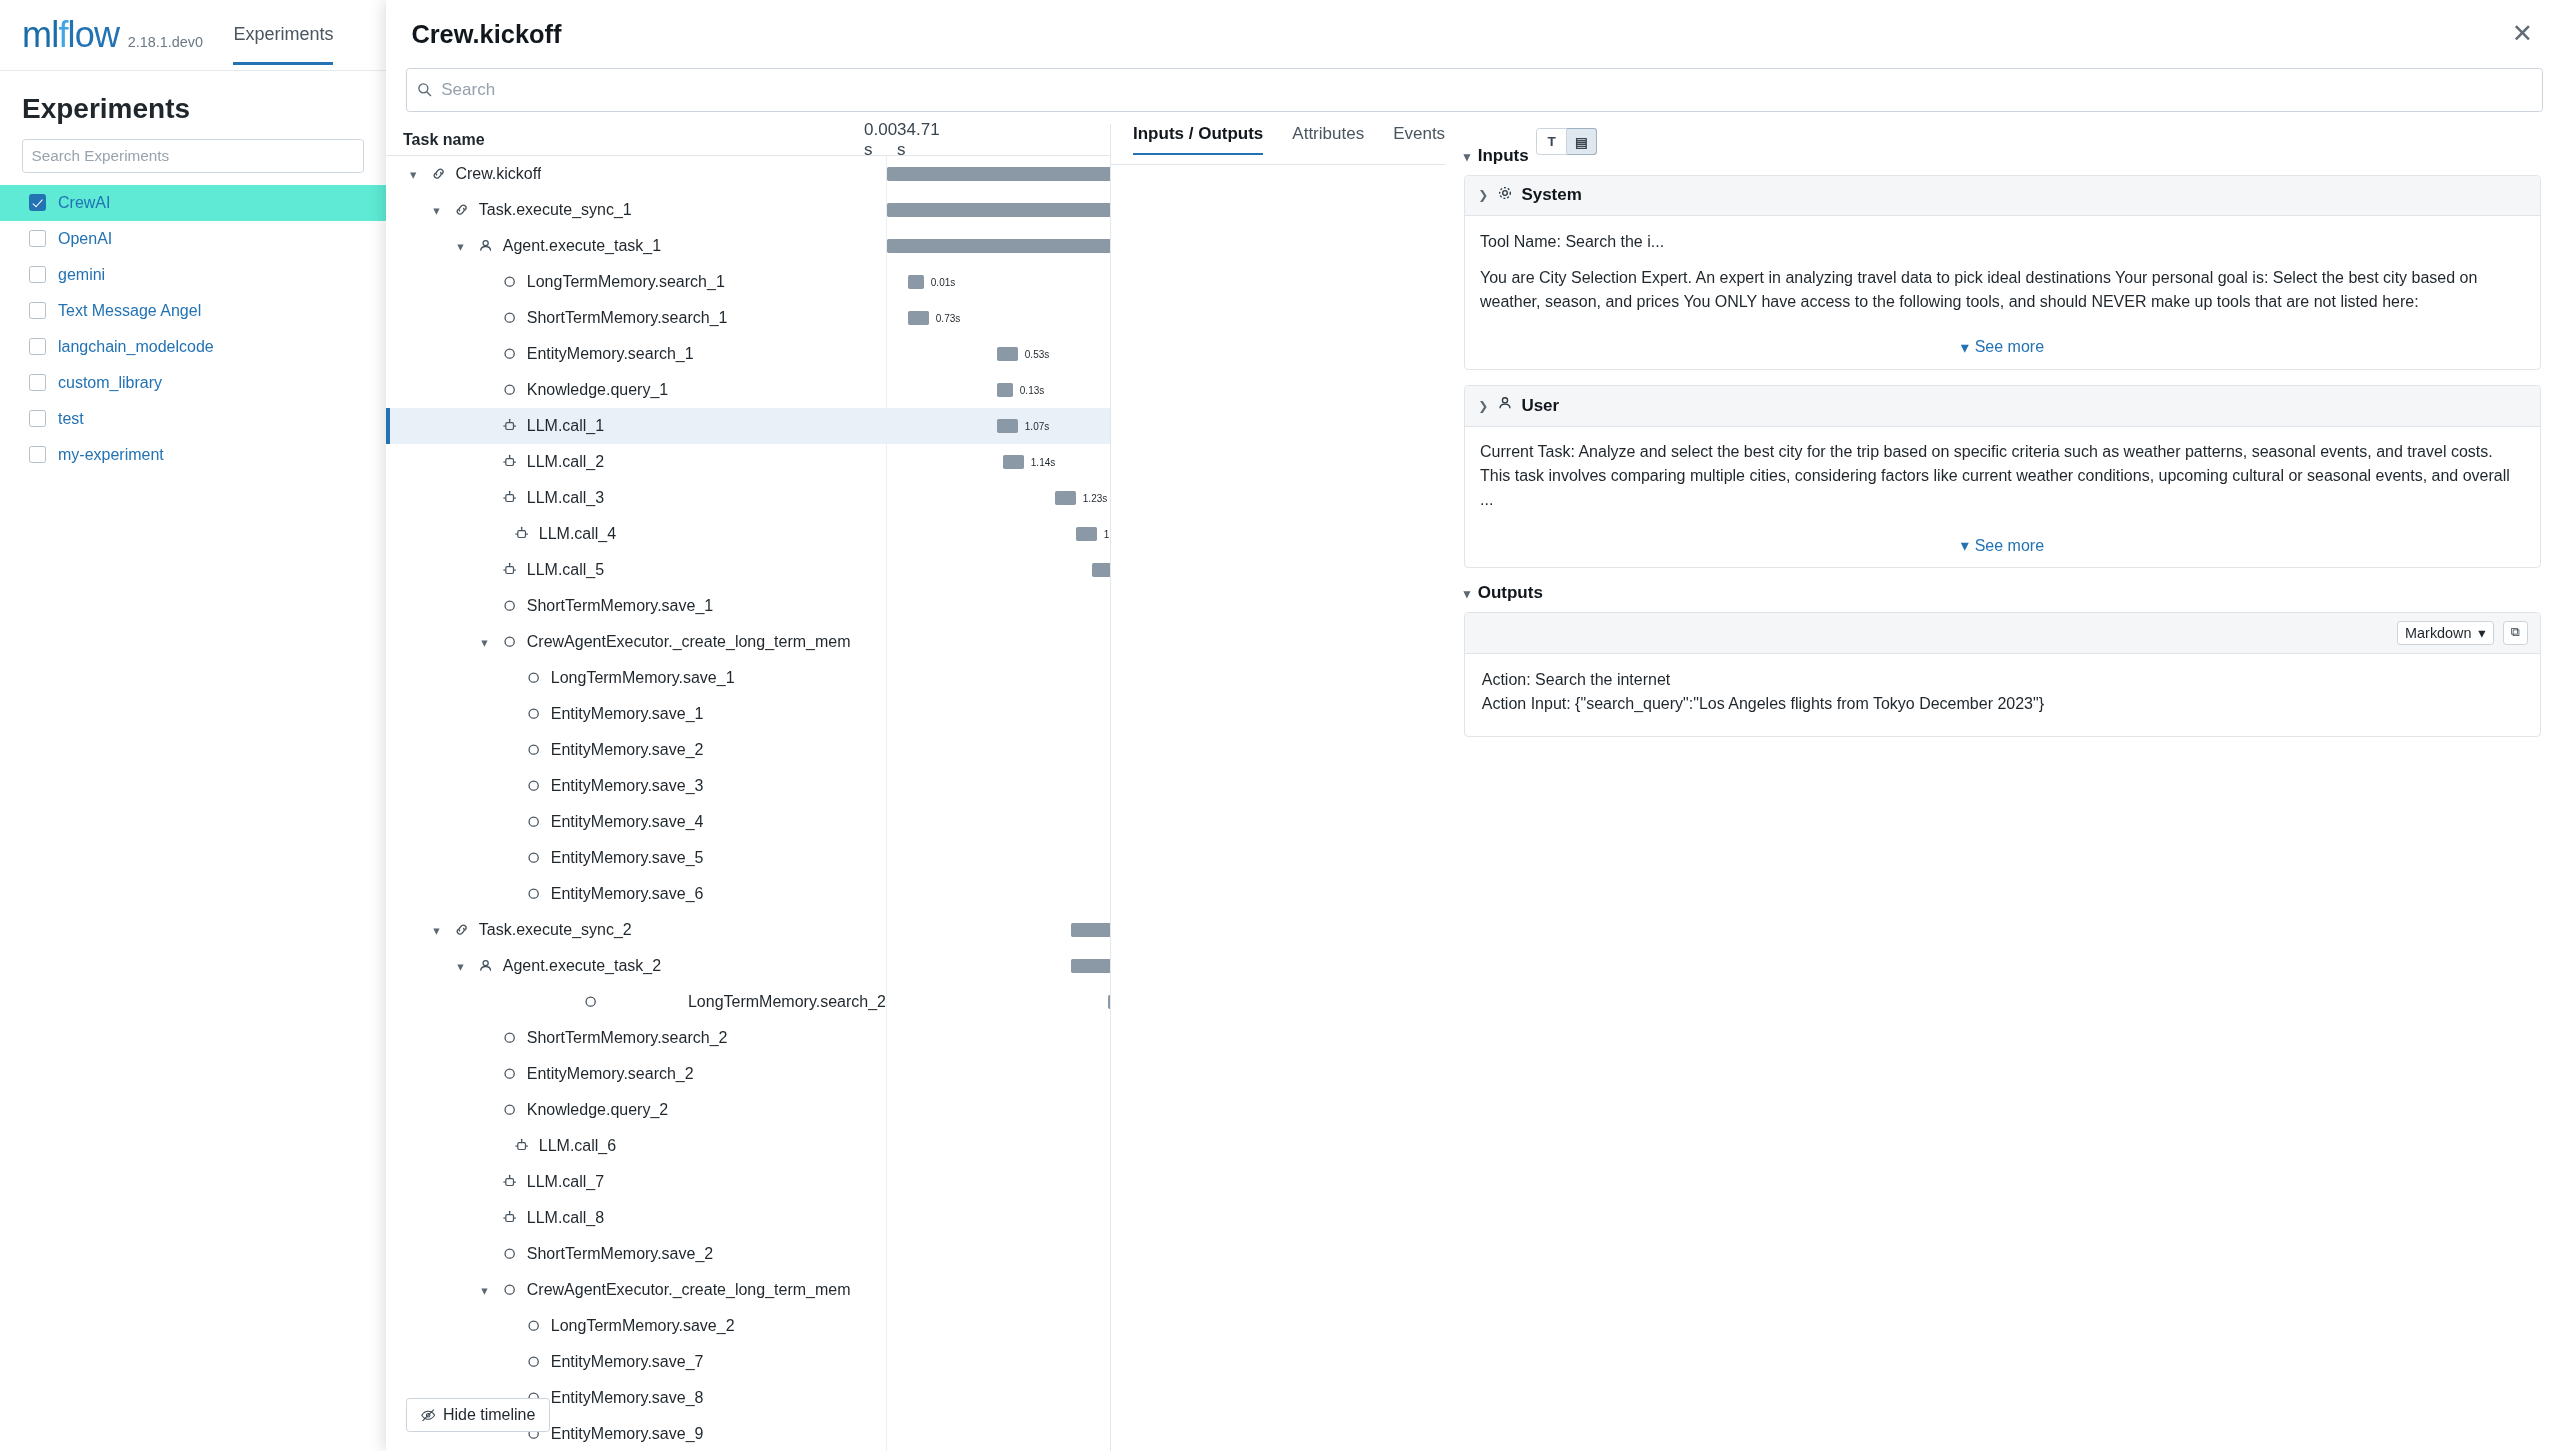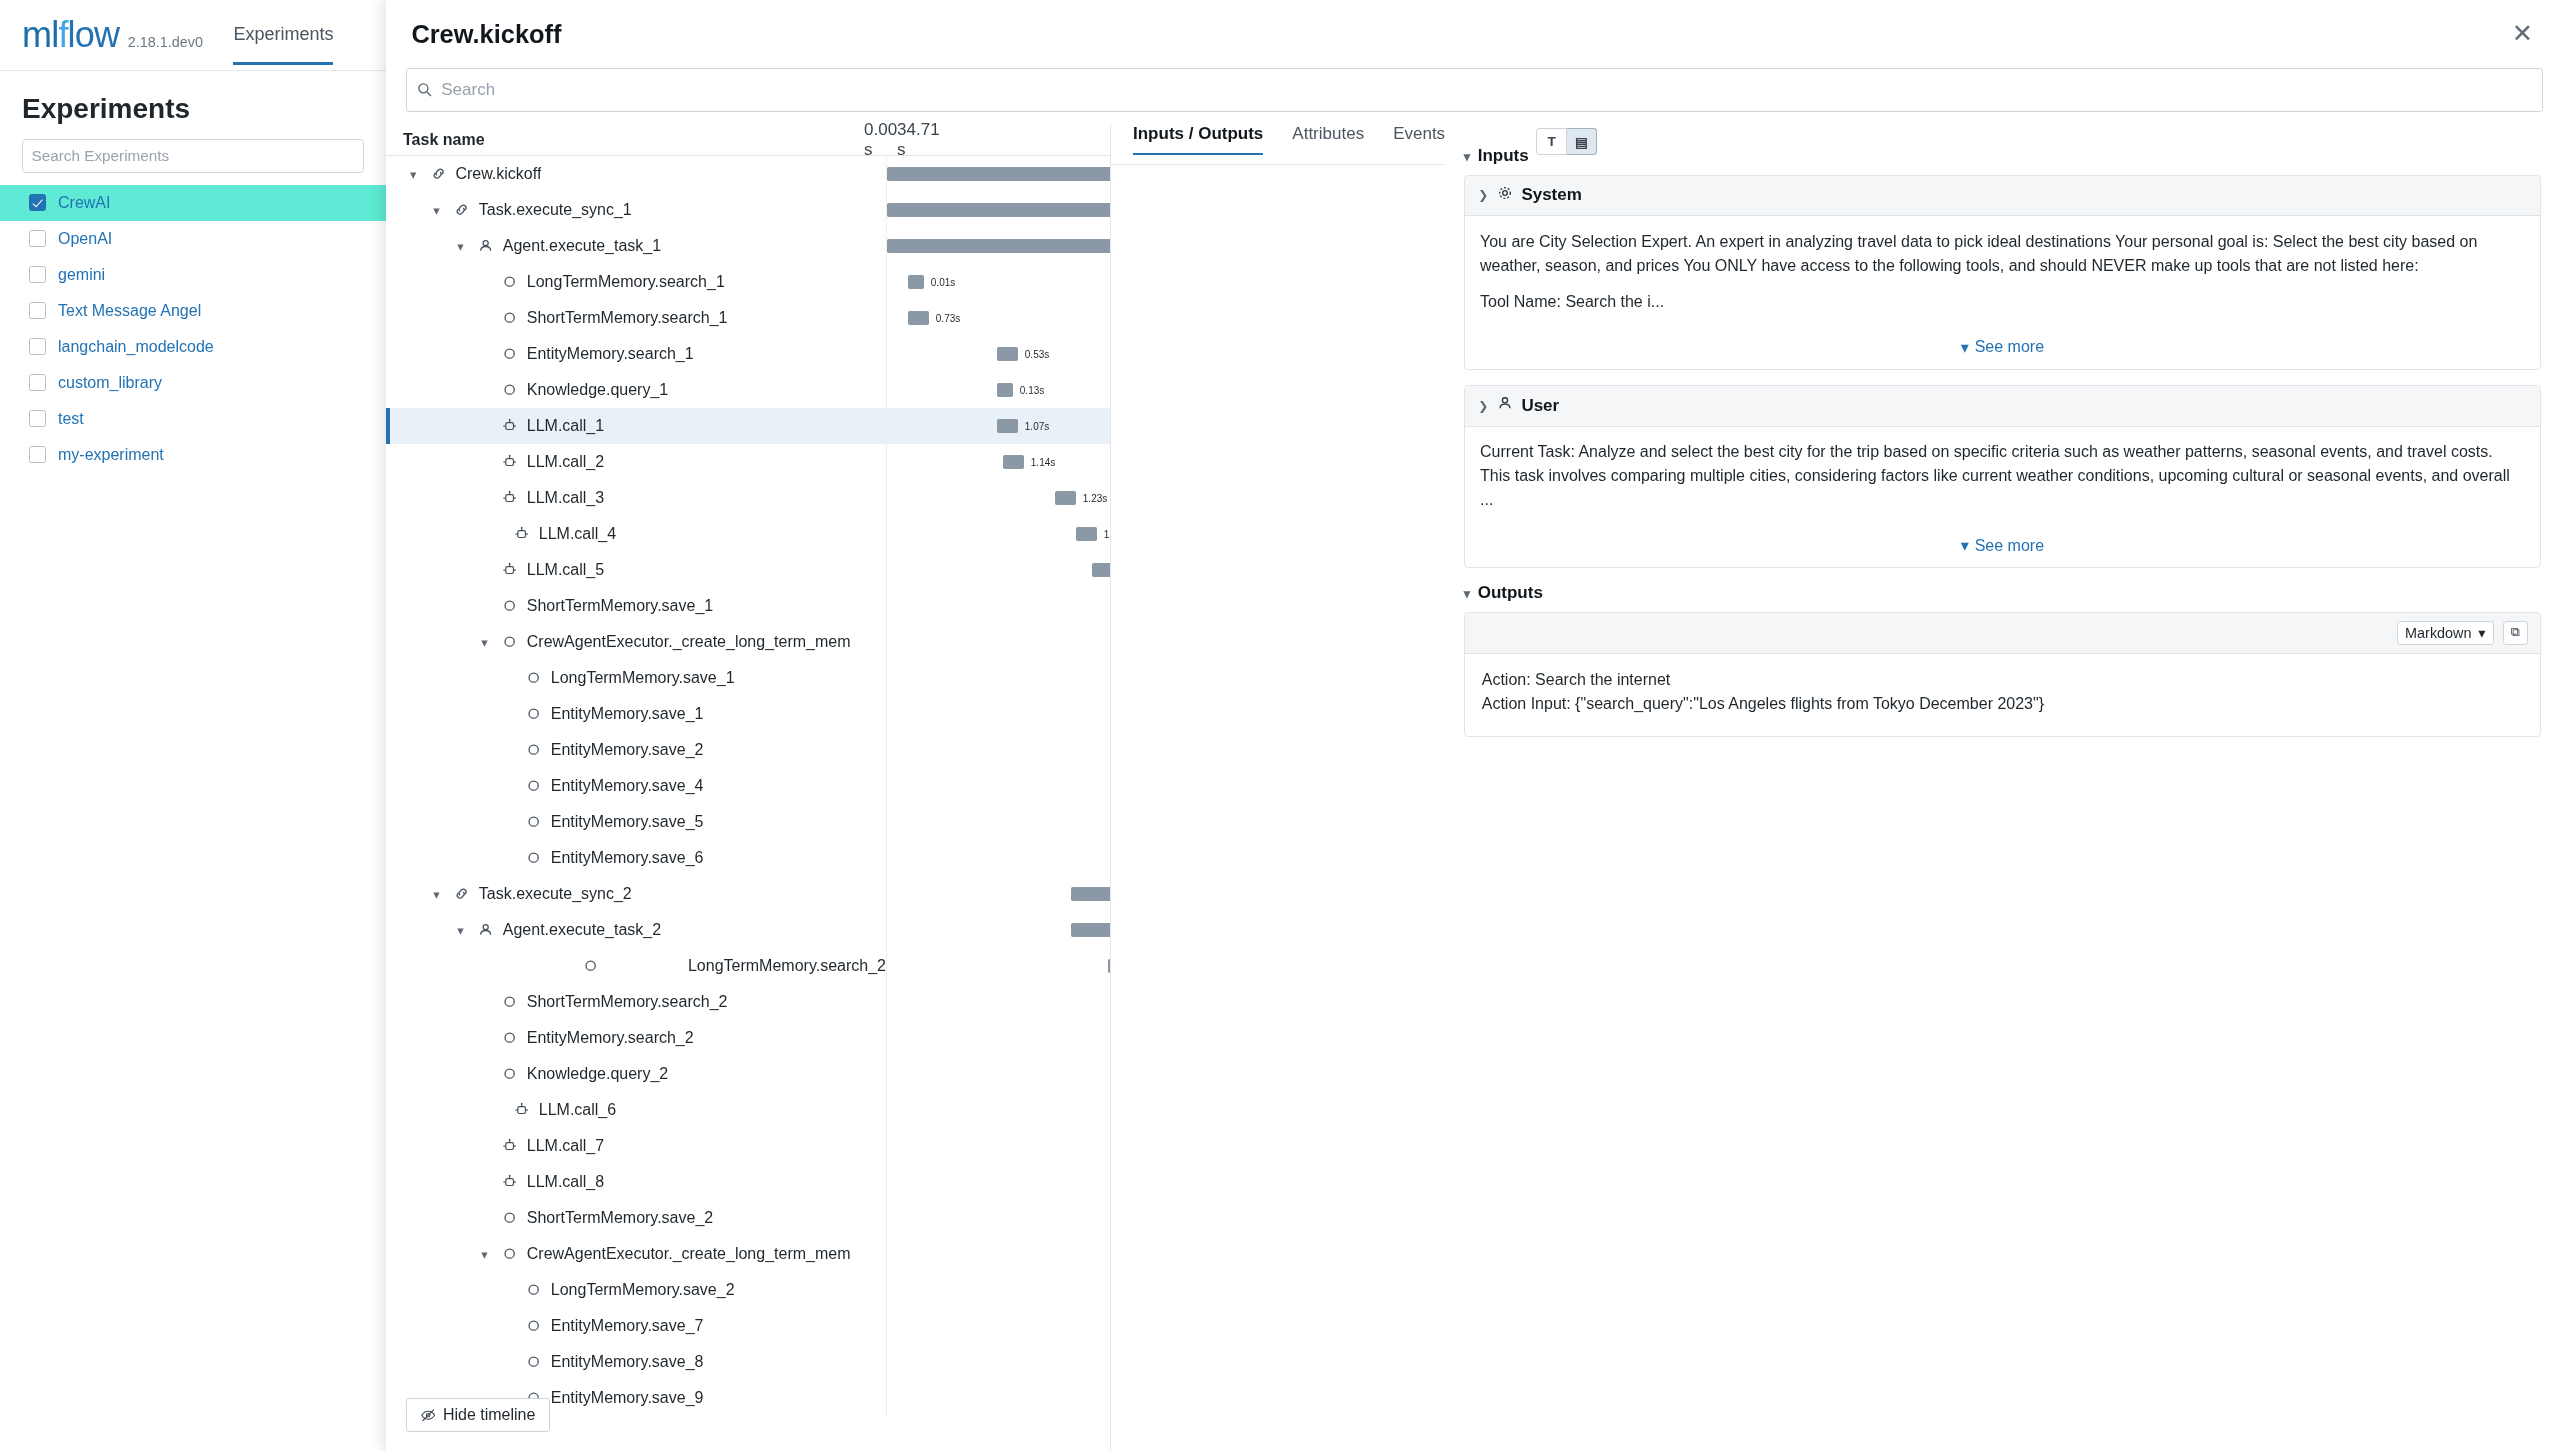--- a/index.html
+++ b/index.html
@@ -549,20 +549,34 @@
             </div>
           </div>
           <div class="trow">
             <div class="tname" style="padding-left: 114px;">
               <span class="caret empty">▾</span>
               <span class="ticon">
                 <svg width="15.3" height="15.3" viewBox="0 0 18 18">
                   <circle cx="9" cy="9" r="5.4" fill="none" stroke="#46525d" stroke-width="1.5"></circle>
                 </svg>
               </span>
+              <span class="tlabel">EntityMemory.save_3</span>
+            </div>
+            <div class="tbar-cell">
+              <div style="width: 468px; flex: 0 0 auto;"></div>
+            </div>
+          </div>
+          <div class="trow">
+            <div class="tname" style="padding-left: 114px;">
+              <span class="caret empty">▾</span>
+              <span class="ticon">
+                <svg width="15.3" height="15.3" viewBox="0 0 18 18">
+                  <circle cx="9" cy="9" r="5.4" fill="none" stroke="#46525d" stroke-width="1.5"></circle>
+                </svg>
+              </span>
               <span class="tlabel">EntityMemory.save_4</span>
             </div>
             <div class="tbar-cell">
               <div style="width: 478px; flex: 0 0 auto;"></div>
             </div>
           </div>
           <div class="trow">
             <div class="tname" style="padding-left: 114px;">
               <span class="caret empty">▾</span>
               <span class="ticon">
@@ -849,22 +863,22 @@
             <div class="msg-card">
               <div class="msg-head">
                 <span class="chev">❯</span>
                 <span><svg width="16" height="16" viewBox="0 0 18 18">
                     <circle cx="9" cy="9" r="2.6" fill="none" stroke="#2c3740" stroke-width="1.5"></circle>
                     <circle cx="9" cy="9" r="6" fill="none" stroke="#2c3740" stroke-width="1.5" stroke-dasharray="2.2 2.2"></circle>
                   </svg></span>
                 <span>System</span>
               </div>
               <div class="msg-body">
+                <p>Tool Name: Search the i...</p>
                 <p>You are City Selection Expert. An expert in analyzing travel data to pick ideal destinations Your personal goal is: Select the best city based on weather, season, and prices You ONLY have access to the following tools, and should NEVER make up tools that are not listed here:</p>
-                <p>Tool Name: Search the i...</p>
               </div>
               <div class="see-more">
                 <span>▾</span>
                 <span>See more</span>
               </div>
             </div>
             <div class="msg-card">
               <div class="msg-head">
                 <span class="chev">❯</span>
                 <span><svg width="16" height="16" viewBox="0 0 18 18">

